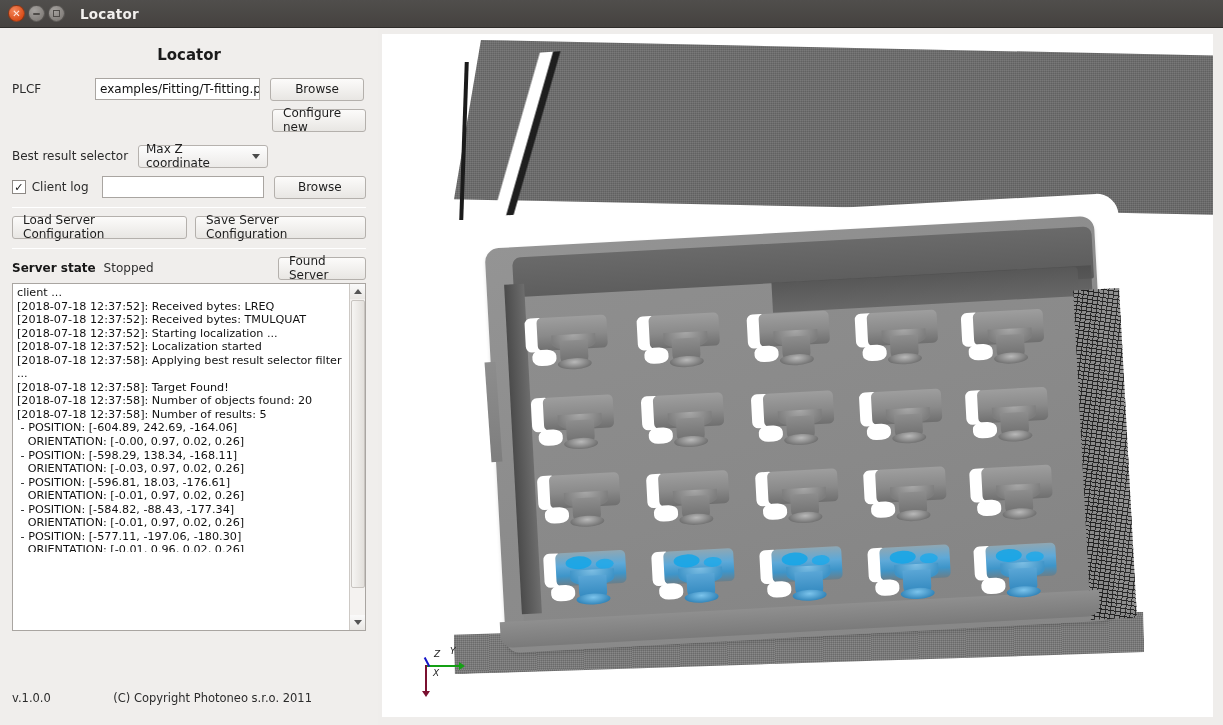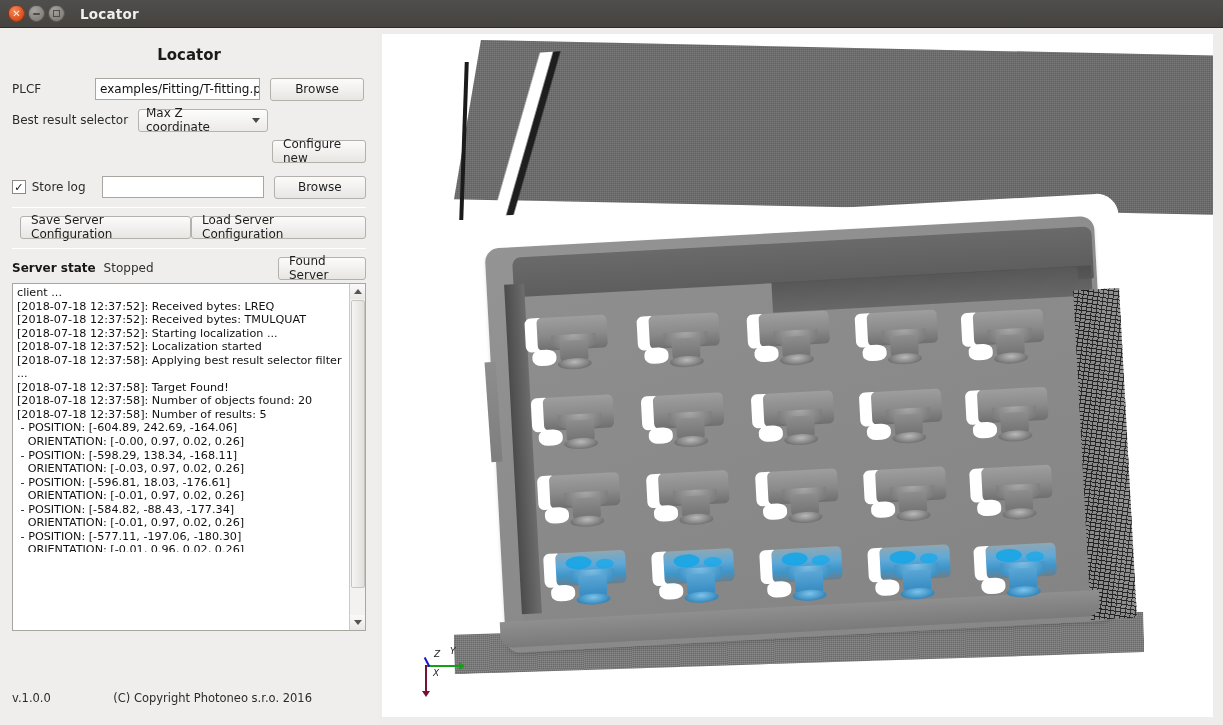--- a/index.html
+++ b/index.html
@@ -370,46 +370,46 @@
 
 
     <div class="row">
       <span class="lbl w-plcf">PLCF</span>
       <div class="txtinput" style="width:165px;">
         <span>examples/Fitting/T-fitting.plcf</span>
       </div>
       <div class="btn" style="width:94px; margin-left:10px;">Browse</div>
     </div>
 
+    <div class="row" style="justify-content:flex-end; margin-bottom:14px;">
+      <div class="btn" style="width:94px;">Configure new</div>
+    </div>
+
     <div class="row">
       <span class="lbl" style="width:126px;">Best result selector</span>
       <div class="combo" style="width:130px;">
         <span>Max Z coordinate</span>
         <span class="arrow"></span>
       </div>
     </div>
 
-    <div class="row" style="justify-content:flex-end; margin-bottom:14px;">
-      <div class="btn" style="width:94px;">Configure new</div>
-    </div>
-
     <div class="row">
       <span class="chk">✓</span>
-      <span class="lbl" style="width:72px;">Store log</span>
+      <span class="lbl" style="width:72px;">Client log</span>
       <div class="txtinput" style="width:165px;">
         <span></span>
       </div>
       <div class="btn" style="width:94px; margin-left:10px;">Browse</div>
     </div>
 
     <div class="hsep"></div>
 
     <div class="row" style="margin-bottom:10px;">
+      <div class="btn" style="width:175px;">Load Server Configuration</div>
       <div class="btn" style="width:171px; margin-left:8px;">Save Server Configuration</div>
-      <div class="btn" style="width:175px;">Load Server Configuration</div>
     </div>
 
     <div class="hsep"></div>
 
     <div class="row" style="margin-bottom:4px;">
       <span class="srvstate-lbl">Server state</span>
       <span class="srvstate-val">Stopped</span>
       <div class="btn" style="width:88px; margin-left:auto;">Found Server</div>
     </div>
 
@@ -447,21 +447,21 @@
           </div>
         <div class="sb-thumb"></div>
         <div class="sb-btn sb-down">
             <span class="tri-dn"></span>
           </div>
       </div>
     </div>
 
     <div class="footer">
       <span>v.1.0.0</span>
-      <span>(C) Copyright Photoneo s.r.o. 2016</span>
+      <span>(C) Copyright Photoneo s.r.o. 2011</span>
     </div>
   </div>
 
   <div class="viewport-wrap">
     <div class="viewport">
 
       <div class="pc wall"></div>
       <div class="pc wall-edge"></div>
       <div class="pc wall-seam"></div>
 

